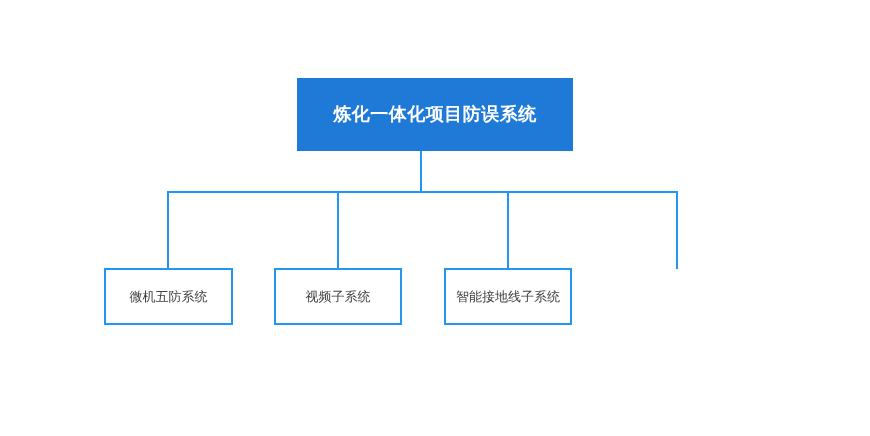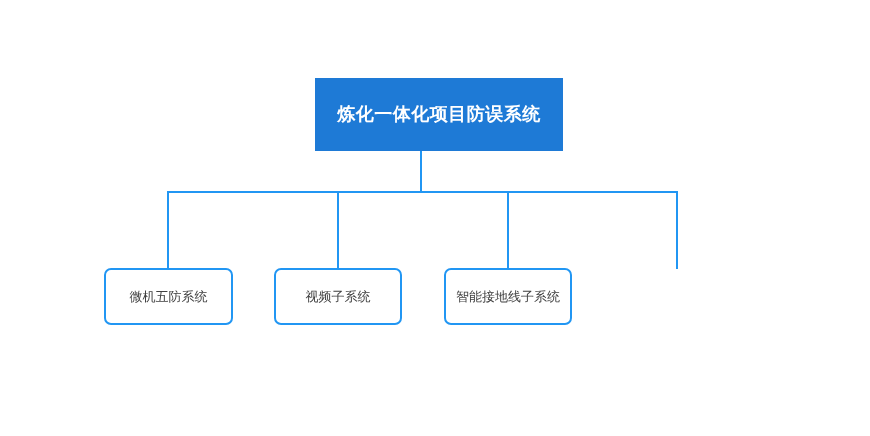--- a/index.html
+++ b/index.html
@@ -22,23 +22,23 @@
   #connectors {
     position: absolute;
     left: 0;
     top: 0;
     width: 870px;
     height: 436px;
   }
   
   .node-root {
     position: absolute;
-    left: 315px;
+    left: 297px;
     top: 78px;
-    width: 248px;
+    width: 276px;
     height: 73px;
     background: #1E7AD6;
     display: flex;
     align-items: center;
     justify-content: center;
     box-sizing: border-box;
   }
   .node-root .node-label {
     color: #ffffff;
     font-size: 18px;
@@ -47,21 +47,21 @@
     line-height: 1.2;
     white-space: nowrap;
   }
   
   .node-child {
     position: absolute;
     top: 268px;
     height: 57px;
     background: #ffffff;
     border: 2px solid #2196F3;
-    border-radius: 7px;
+    border-radius: 0;
     display: flex;
     align-items: center;
     justify-content: center;
     box-sizing: border-box;
   }
   .node-child .node-label {
     color: #404040;
     font-size: 13px;
     font-weight: normal;
     line-height: 1.2;

